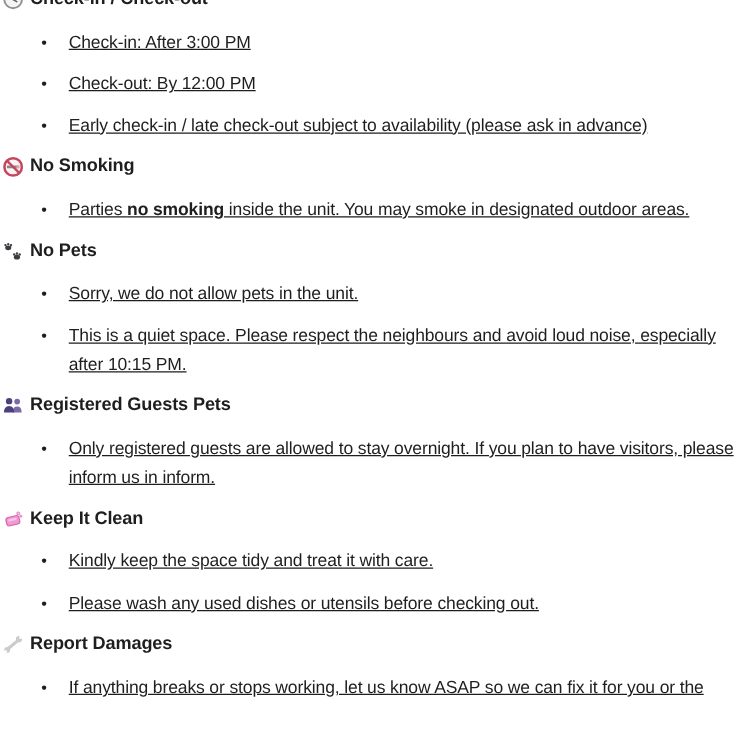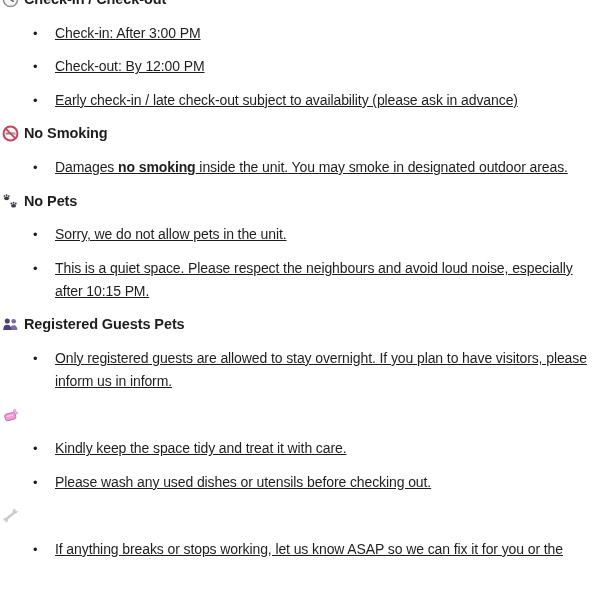--- a/index.html
+++ b/index.html
@@ -60,21 +60,21 @@
           <circle cx="10" cy="10" r="8.2" fill="#fdf3f5" stroke="#c4485c" stroke-width="2.4"></circle>
           <rect x="4.2" y="8.8" width="11.6" height="2.5" rx="0.4" fill="#8a8a8a"></rect>
           <rect x="13.2" y="8.8" width="2.6" height="2.5" fill="#e3a6b0"></rect>
           <line x1="4.6" y1="4.6" x2="15.4" y2="15.4" stroke="#c4485c" stroke-width="2.2"></line>
         </svg>
       </span>
       <span class="ht">No Smoking</span>
     </div>
     <div class="bullet">
       <span class="dot">•</span>
-      <span class="bt"><span>Damages </span><span class="b">no smoking</span><span> inside the unit. You may smoke in designated outdoor areas.</span></span>
+      <span class="bt"><span>Parties </span><span class="b">no smoking</span><span> inside the unit. You may smoke in designated outdoor areas.</span></span>
     </div>
   </section>
 
   <section>
     <div class="sec-h">
       <span class="ic">
         <svg viewBox="0 0 20 20" fill="#3b3b44">
           <ellipse cx="5.4" cy="6.2" rx="2.9" ry="2.2"></ellipse>
           <circle cx="2.8" cy="3.6" r="1.1"></circle>
               <circle cx="5.4" cy="2.7" r="1.1"></circle>
@@ -127,20 +127,21 @@
       <span class="ic">
         <svg viewBox="0 0 20 20">
           <g transform="rotate(-14 10 11)">
             <rect x="3.4" y="7.2" width="12.6" height="8" rx="2.6" fill="#f09ad2" stroke="#d55fae" stroke-width="1"></rect>
             <rect x="5.6" y="9" width="8" height="2.2" rx="1.1" fill="#f7c6e6"></rect>
           </g>
           <circle cx="14.8" cy="4.4" r="1.4" fill="#f7c6e6" stroke="#d55fae" stroke-width="0.7"></circle>
           <circle cx="17.2" cy="7" r="1" fill="#f7c6e6" stroke="#d55fae" stroke-width="0.7"></circle>
         </svg>
       </span>
+      <span class="ht">Keep It Clean</span>
     </div>
     <div class="bullet">
       <span class="dot">•</span>
       <span class="bt">Kindly keep the space tidy and treat it with care.</span>
     </div>
     <div class="bullet">
       <span class="dot">•</span>
       <span class="bt">Please wash any used dishes or utensils before checking out.</span>
     </div>
   </section>
@@ -151,20 +152,21 @@
         <svg viewBox="0 0 20 20">
           <g fill="#cbcbcb">
             <rect x="3.6" y="8.6" width="12.8" height="3" rx="1.5" transform="rotate(-40 10 10)"></rect>
             <circle cx="4.4" cy="15.2" r="2.7"></circle>
             <circle cx="15.5" cy="5.1" r="2.9"></circle>
           </g>
           <circle cx="17" cy="3.6" r="1.4" fill="#ffffff"></circle>
           <circle cx="2.9" cy="16.8" r="1.3" fill="#ffffff"></circle>
         </svg>
       </span>
+      <span class="ht">Report Damages</span>
     </div>
     <div class="bullet">
       <span class="dot">•</span>
       <span class="bt">If anything breaks or stops working, let us know ASAP so we can fix it for you or the</span>
     </div>
   </section>
 
 </div>
 </div>
 

